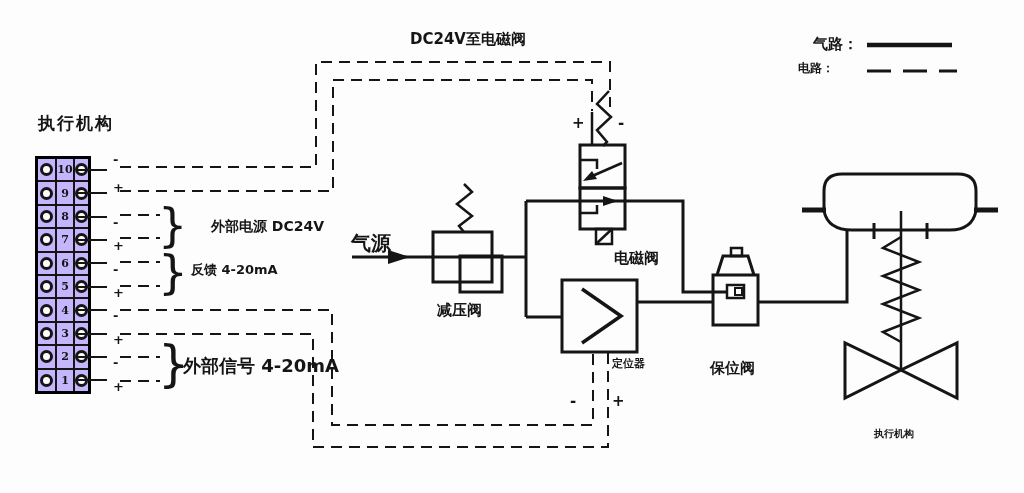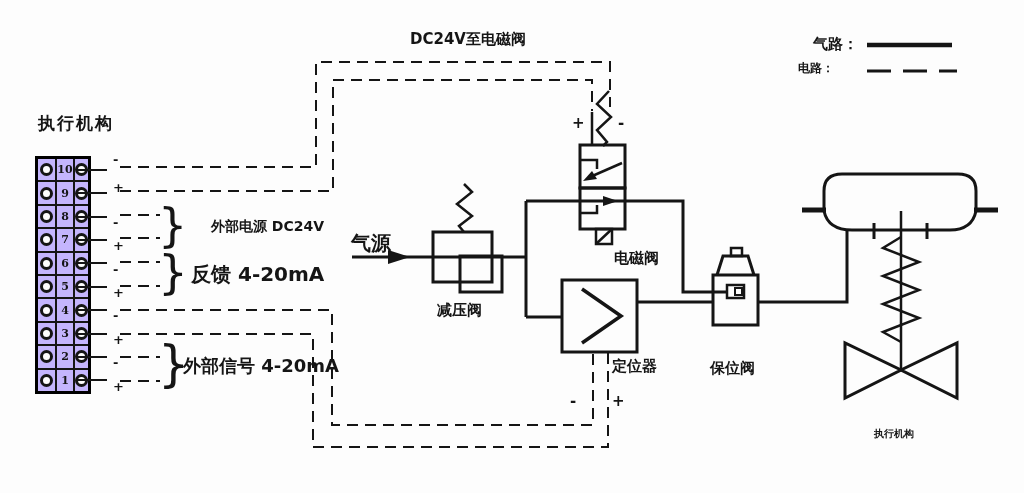--- a/index.html
+++ b/index.html
@@ -270,26 +270,26 @@
   <div class="lbl b700" style="left:38px;top:114px;font-size:17px;letter-spacing:2px;">执行机构</div>
 
   <div class="lbl ctr" style="left:398px;top:31px;width:140px;font-size:15px;">DC24V至电磁阀</div>
 
   <div class="lbl b700" style="left:813px;top:36px;font-size:15px;">气路：</div>
   <div class="lbl b700" style="left:776px;top:62px;font-size:12px;padding-left:22px;">电路：</div>
 
   <div class="lbl b700" style="left:351px;top:232px;font-size:20px;">气源</div>
   <div class="lbl" style="left:437px;top:302px;font-size:15px;">减压阀</div>
   <div class="lbl" style="left:578px;top:250px;font-size:15px;margin-left:36px;">电磁阀</div>
-  <div class="lbl" style="left:612px;top:358px;font-size:15px;">定位器</div>
+  <div class="lbl" style="left:612px;top:358px;font-size:11px;">定位器</div>
   <div class="lbl" style="left:710px;top:360px;font-size:15px;">保位阀</div>
   <div class="lbl" style="left:874px;top:428px;font-size:10px;">执行机构</div>
 
   <div class="lbl" style="left:183px;top:219px;font-size:14px;margin-left:28px;">外部电源 DC24V</div>
-  <div class="lbl" style="left:191px;top:263px;font-size:20px;">反馈 4-20mA</div>
+  <div class="lbl" style="left:191px;top:263px;font-size:13px;">反馈 4-20mA</div>
   <div class="lbl" style="left:183px;top:356px;font-size:18px;">外部信号 4-20mA</div>
 
   <div class="lbl b700" style="left:572px;top:115px;font-size:15px;">+</div>
   <div class="lbl b700" style="left:618px;top:115px;font-size:15px;">-</div>
   <div class="lbl b700" style="left:570px;top:393px;font-size:15px;">-</div>
   <div class="lbl b700" style="left:612px;top:393px;font-size:15px;">+</div>
 
 </div>
 
 </body></html>

